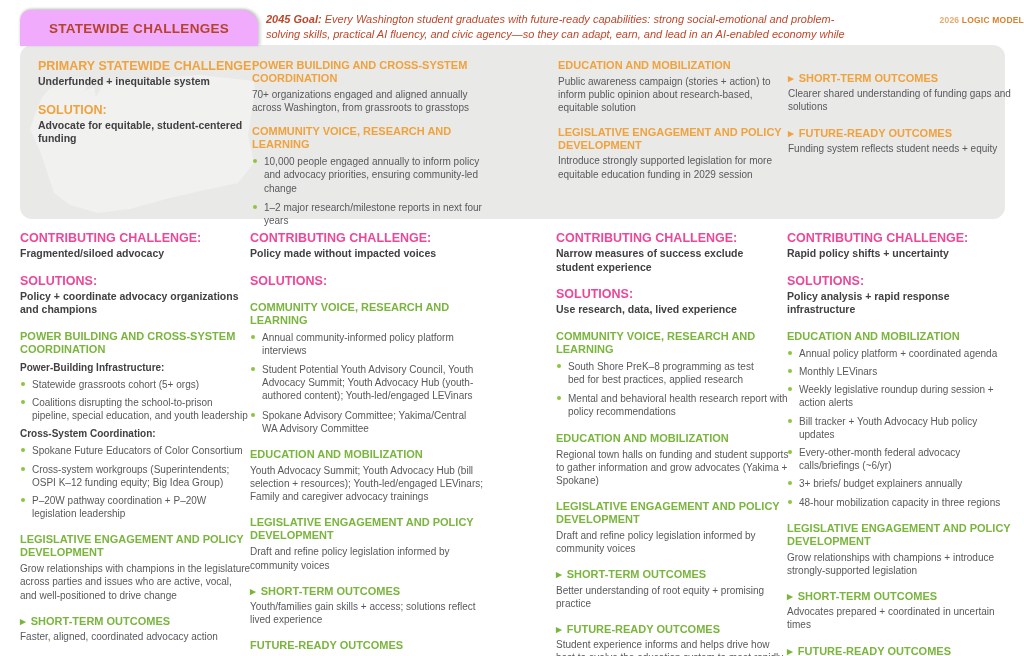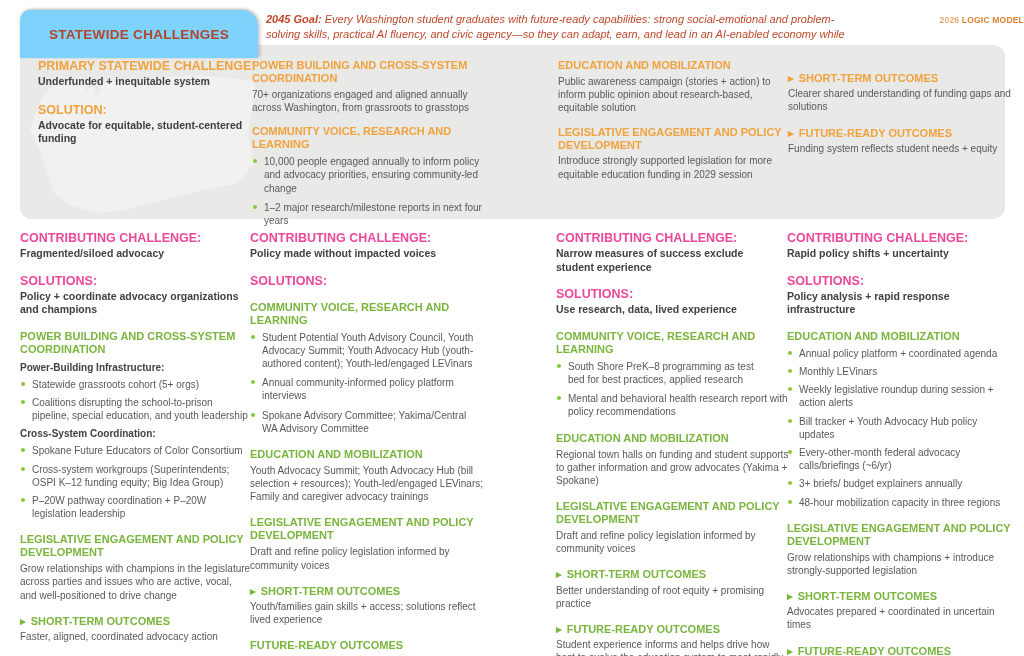--- a/index.html
+++ b/index.html
@@ -1,22 +1,22 @@
 <!DOCTYPE html>
 <html><head>
 <meta charset="utf-8">
 <style>
   * { margin:0; padding:0; box-sizing:border-box; }
   html,body { width:1024px; height:656px; background:#ffffff;
     font-family:"Liberation Sans", sans-serif; overflow:hidden; }
   .page { position:relative; width:1024px; height:656px; background:#fff; }
 
   
-  .tab { position:absolute; left:20px; top:10px; width:238px; height:48px;
-    background:#7dd3fc; border-radius:10px 16px 0 0;
+  .tab { position:absolute; left:20px; top:10px; width:238px; height:36px;
+    background:#f0abfc; border-radius:10px 16px 0 0;
     box-shadow:0 -1px 3px rgba(0,0,0,.18), 3px -1px 3px rgba(0,0,0,.12);
     display:flex; align-items:center; justify-content:center; z-index:3;text-align:center; }
   .tab-title { color:#b5432b; font-weight:bold; font-size:13.5px; letter-spacing:.3px; }
   .goal { position:absolute; left:266px; top:12px; width:600px;
     font-style:italic; font-size:11px; line-height:1.4; color:#be472a; }
   .goal-label { font-weight:bold; }
   .corner { position:absolute; right:0; top:15px; font-size:8.5px; letter-spacing:.2px; }
   .corner-year { color:#eba96b; font-weight:600; }
   .corner-label { color:#d9822f; font-weight:bold; }
 
@@ -150,22 +150,22 @@
 
   </div>
 
   <div class="lcol lcol2">
     <div class="label-green">CONTRIBUTING CHALLENGE:</div>
     <div class="bold-dark">Policy made without impacted voices</div>
     <div class="label-green" style="margin-top:13px;">SOLUTIONS:</div>
 
     <div class="h-green">COMMUNITY VOICE, RESEARCH AND LEARNING</div>
     <ul class="bullets">
+      <li>Annual community-informed policy platform interviews</li>
       <li>Student Potential Youth Advisory Council, Youth Advocacy Summit; Youth Advocacy Hub (youth-authored content); Youth-led/engaged LEVinars</li>
-      <li>Annual community-informed policy platform interviews</li>
       <li>Spokane Advisory Committee; Yakima/Central WA Advisory Committee</li>
     </ul>
 
     <div class="h-green">EDUCATION AND MOBILIZATION</div>
     <div class="body-text">Youth Advocacy Summit; Youth Advocacy Hub (bill selection + resources); Youth-led/engaged LEVinars; Family and caregiver advocacy trainings</div>
 
     <div class="h-green">LEGISLATIVE ENGAGEMENT AND POLICY DEVELOPMENT</div>
     <div class="body-text">Draft and refine policy legislation informed by community voices</div>
 
     <div class="outcome-h green">

